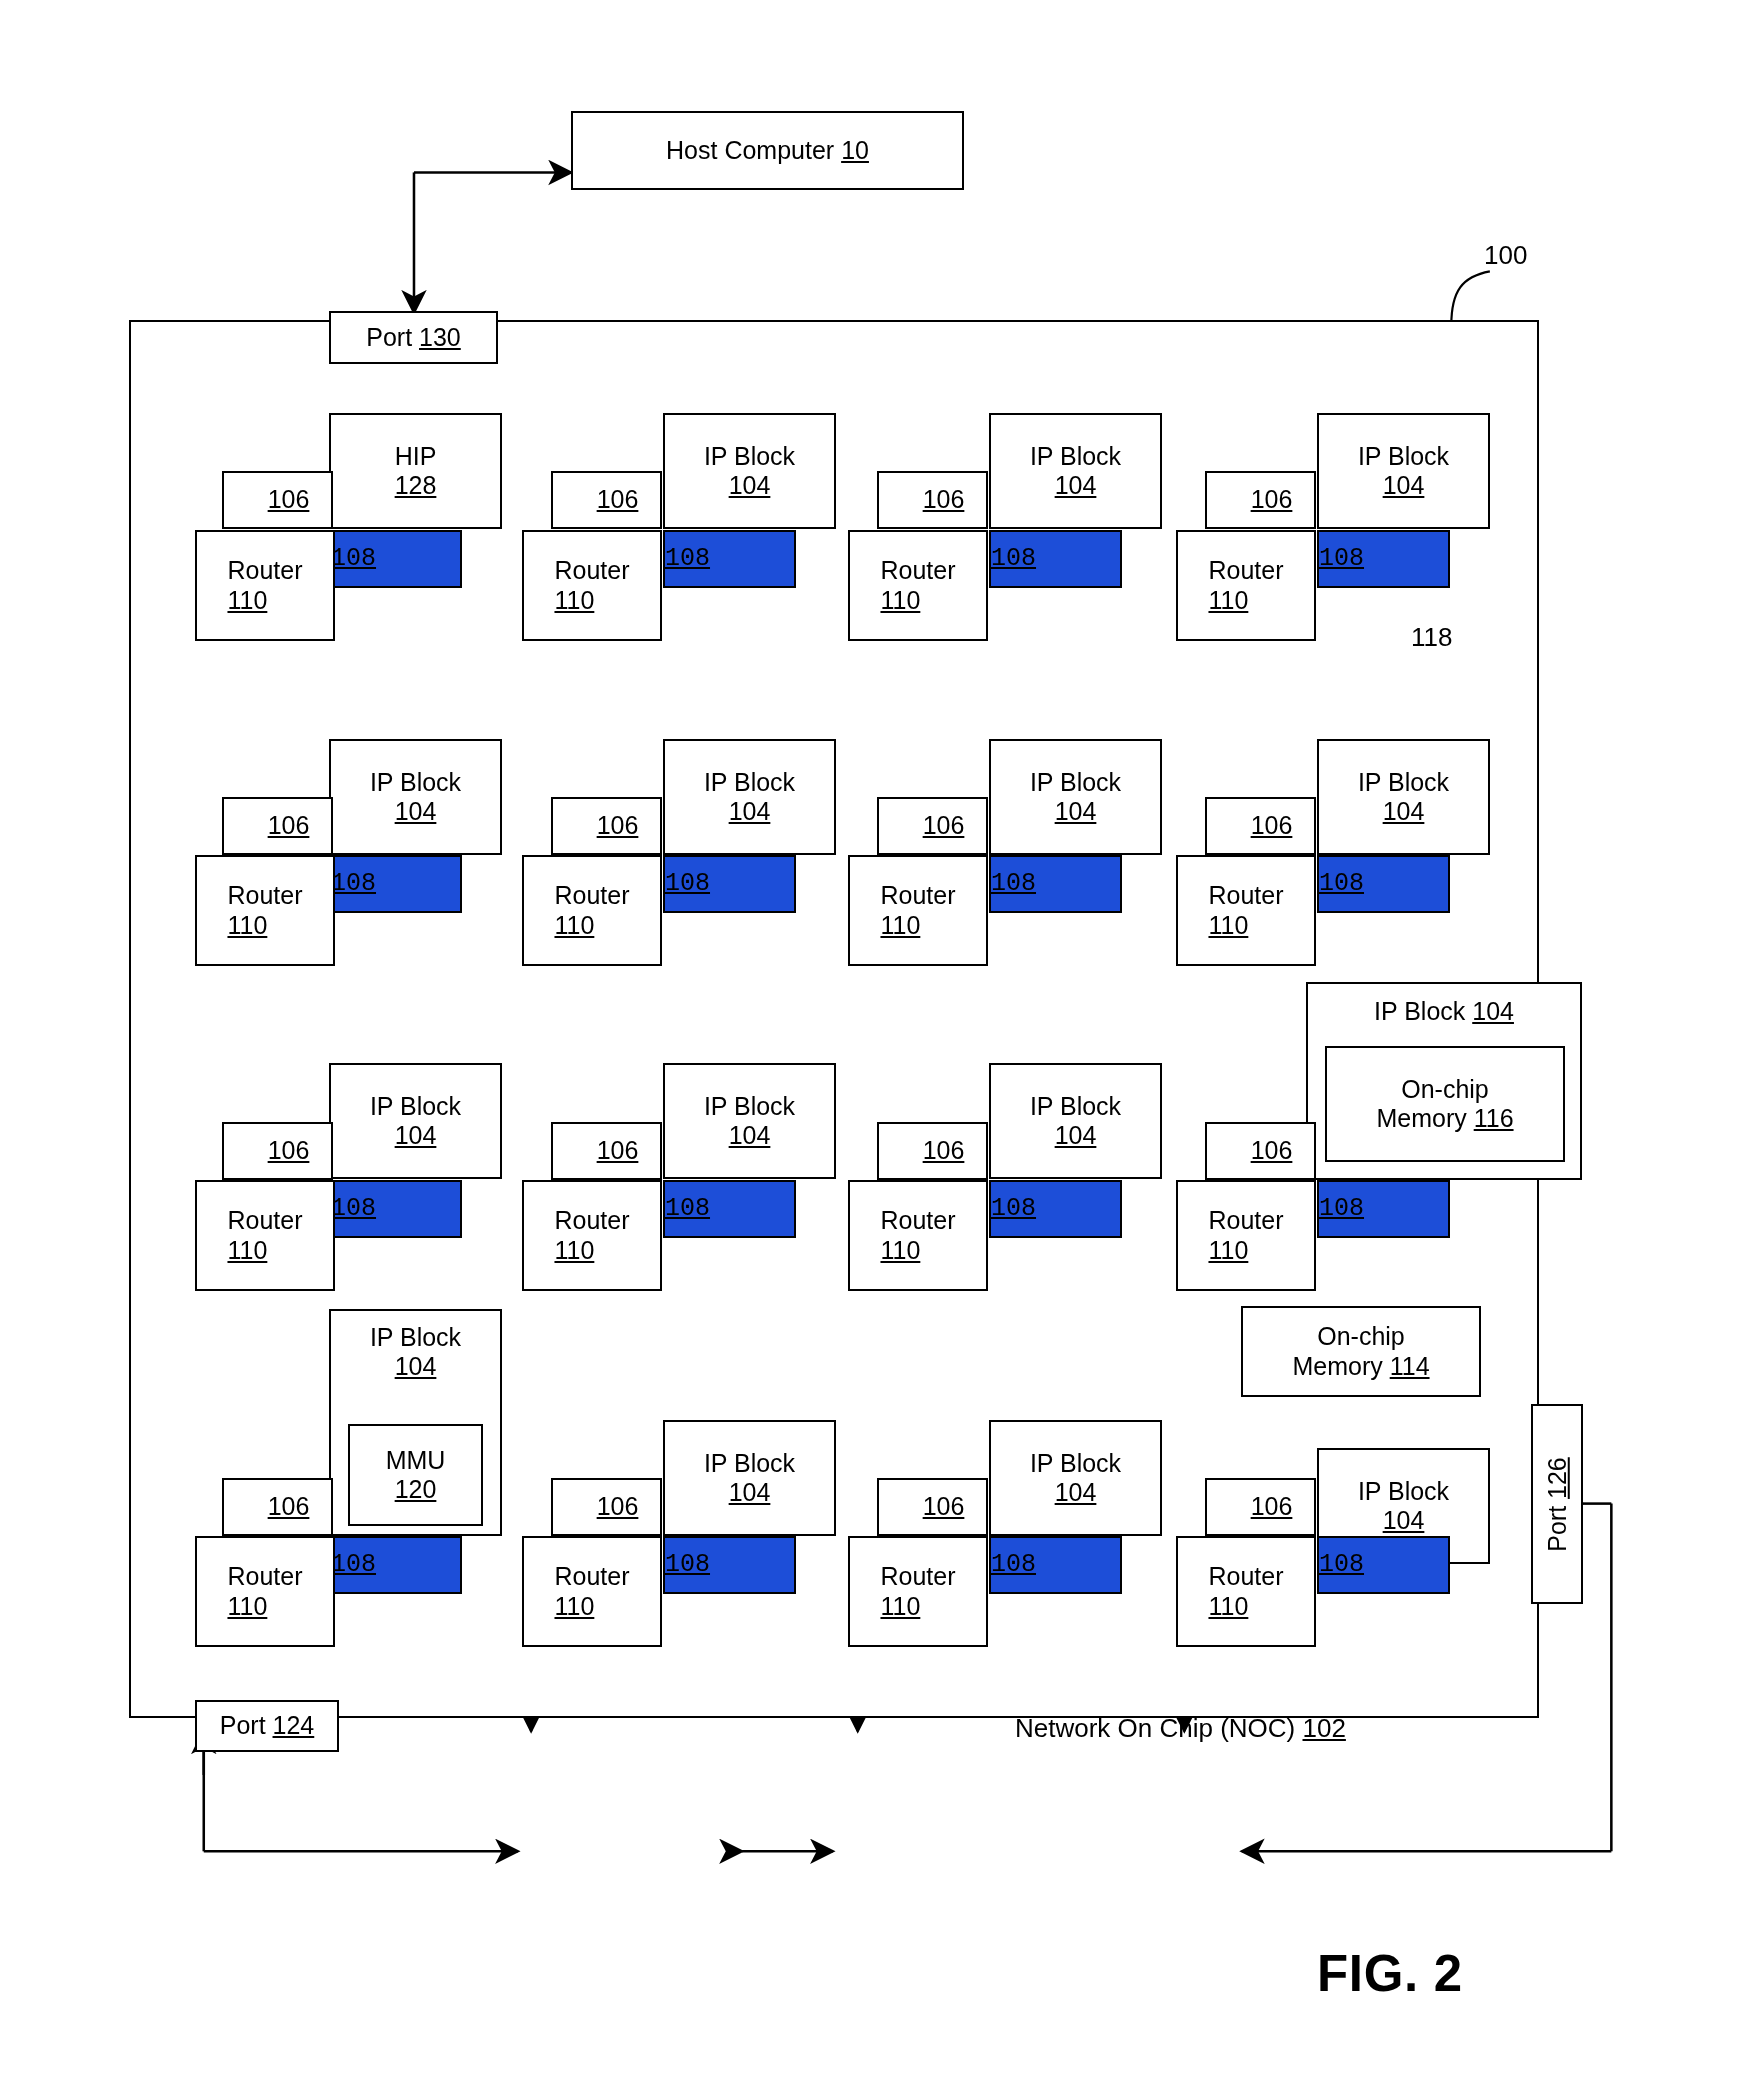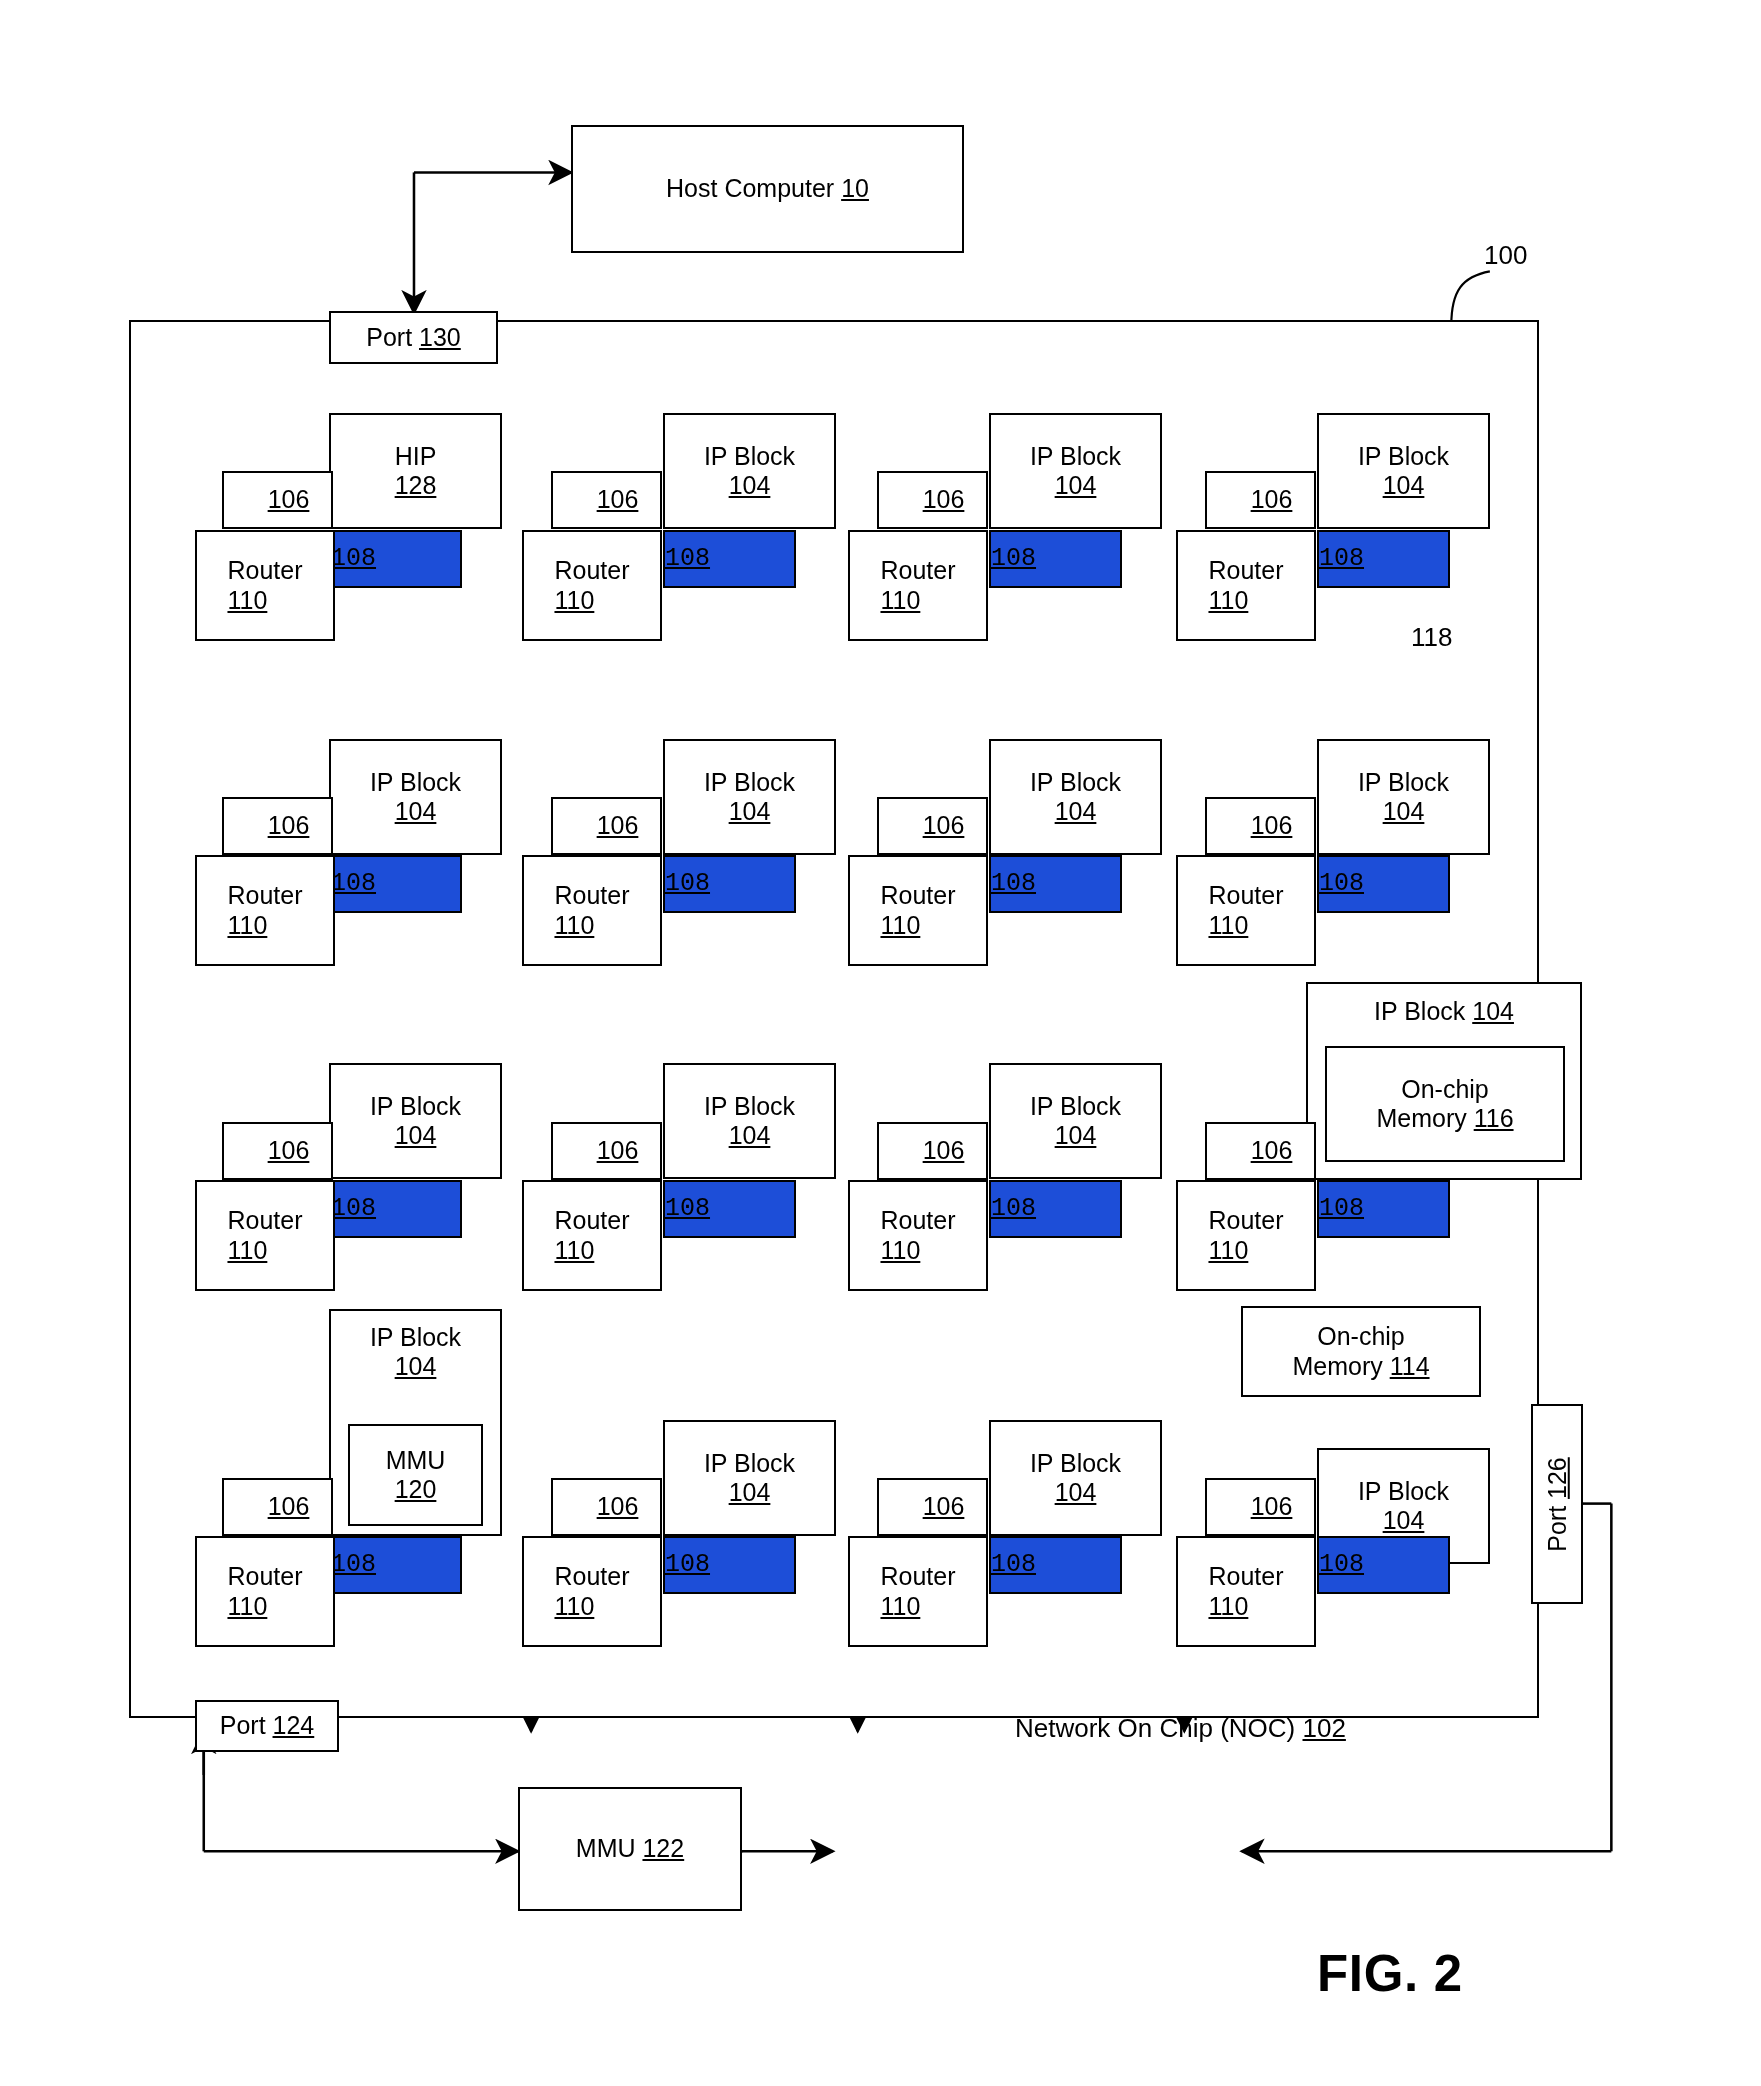--- a/index.html
+++ b/index.html
@@ -126,21 +126,21 @@
       <path d="M280,2440 L280,2380" marker-end="url(#ah)"></path>
 
       <path d="M1020,2545 L1145,2545" marker-start="url(#ah)" marker-end="url(#ah)"></path>
 
       <path d="M1995,2007 C1995,1960 2010,1940 2048,1933" transform="translate(0,-1560)" stroke-width="3"></path>
 
       <path d="M1900,848 C1930,880 1920,960 1800,1000 C1720,1025 1660,1038 1635,1048" stroke-width="3"></path>
     </g>
   </svg>
 
-  <div class="box" id="host" style="left:571px;top:125px;width:393px;height:128px;">
+  <div class="box" id="host" style="left:571px;top:111px;width:393px;height:79px;">
     <span class="lbl"><span>Host Computer </span><span class="u">10</span></span>
   </div>
 
   <div class="box" id="nocbox"></div>
 
   <div class="plain reflabel" style="left:1484px;top:240px;">100</div>
   <div class="plain reflabel" style="left:1411px;top:622px;">118</div>
 
   <div class="box" style="left:329px;top:311px;width:169px;height:53px;text-align:right;">
     <span class="lbl"><span>Port </span><span class="u">130</span></span>
@@ -398,20 +398,17 @@
   <div class="vtext" style="left:1531px;top:1404px;width:52px;height:200px;">
     <span><span>Port </span><span class="u">126</span></span>
   </div>
 
   <div class="box" style="left:195px;top:1700px;width:144px;height:52px;">
     <span class="lbl"><span>Port </span><span class="u">124</span></span>
   </div>
 
   <div class="plain" style="left:1015px;top:1713px;font-size:26px;"><span>Network On Chip (NOC) </span><span class="u">102</span></div>
 
-  <div class="box" style="left:518px;top:1787px;width:224px;height:124px;">
-    <span class="lbl"><span>MMU </span><span class="u">122</span></span>
-  </div>
 
   <div class="figlabel" style="left:1317px;top:1944px;">FIG. 2</div>
 
 </div>
 
 
 </body></html>

